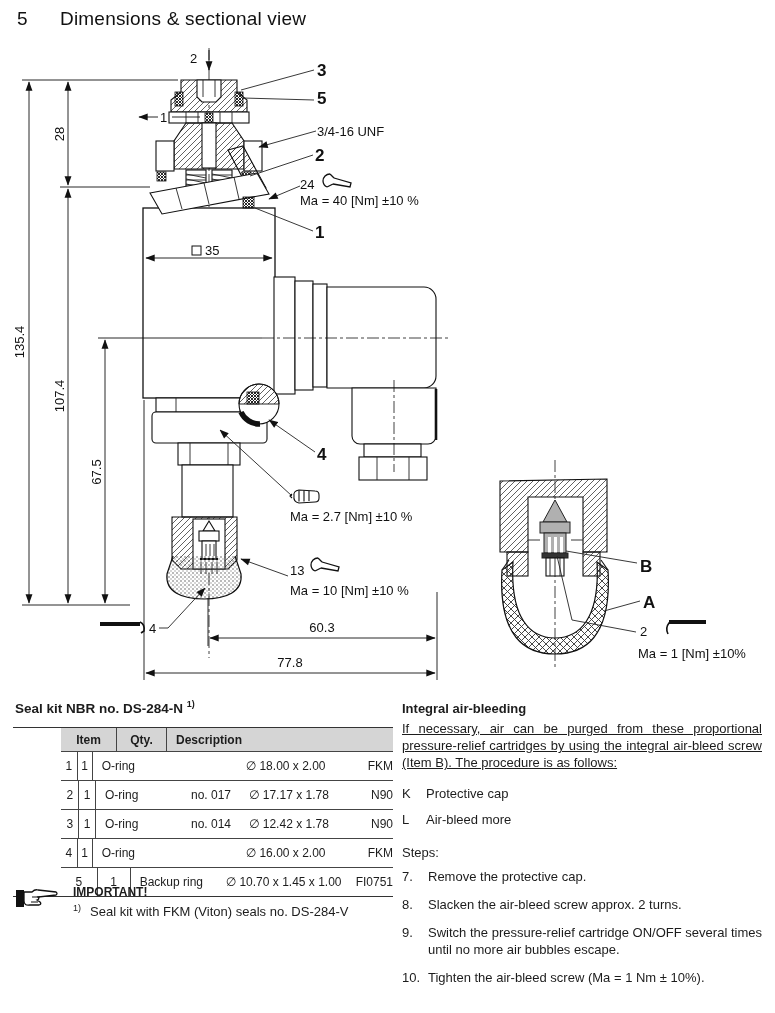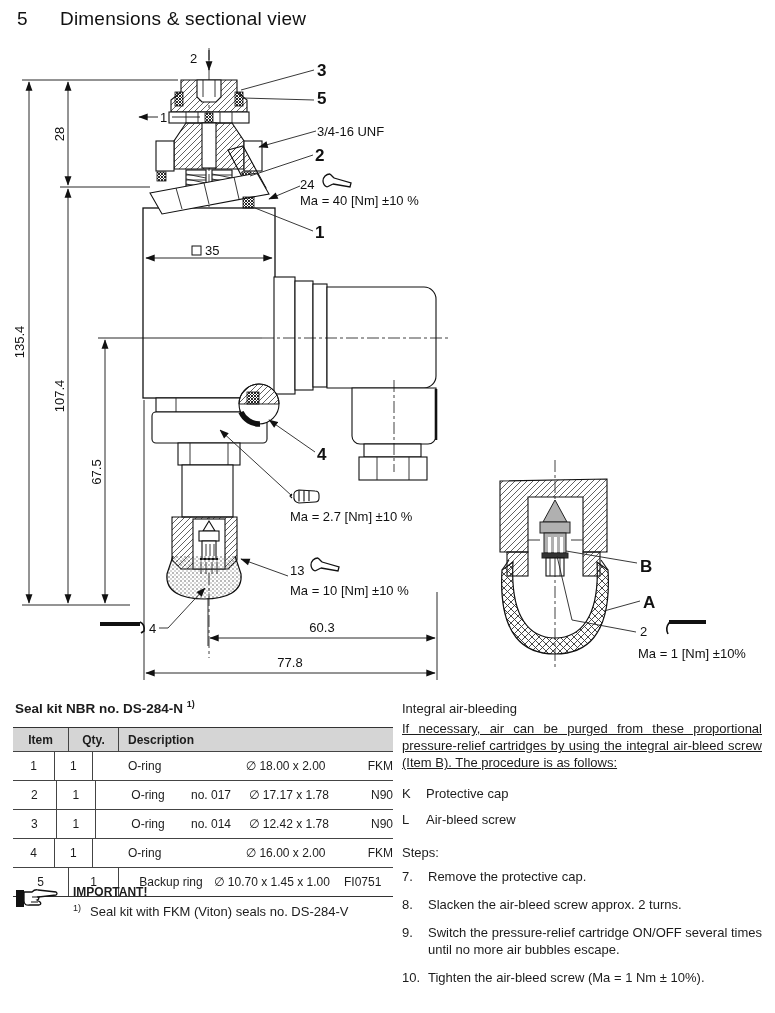--- a/index.html
+++ b/index.html
@@ -15,35 +15,35 @@
   svg .dim{stroke:#111;stroke-width:0.9;fill:none;}
   svg .cl{stroke:#111;stroke-width:0.8;fill:none;stroke-dasharray:12 3 3 3;}
   svg .wh{fill:#fff;stroke:#111;stroke-width:1.1;}
   svg .hat{fill:url(#p-h);stroke:#111;stroke-width:1.1;}
   svg .crs{fill:url(#p-x);stroke:#111;stroke-width:0.8;}
   
   .sealkit-title{position:absolute;left:15px;top:699px;font-size:13.5px;font-weight:700;}
   .sealkit-title sup{font-size:9px;}
   .seal-table{position:absolute;left:13px;top:727px;width:380px;font-size:12px;
               border-top:1.4px solid #333;border-bottom:1.4px solid #333;}
-  .tr{display:flex;align-items:center;border-top:1px solid #444;height:28px;}
+  .tr{display:flex;align-items:center;border-top:1px solid #444;height:28px;margin-left:48px;}
   .tr.head{border-top:none;height:23px;background:#d5d5d5;font-weight:700;}
   .c-item{width:55px;text-align:center;border-right:1px solid #444;align-self:stretch;display:flex;align-items:center;justify-content:center;}
   .c-qty{width:49px;text-align:center;border-right:1px solid #444;align-self:stretch;display:flex;align-items:center;justify-content:center;}
   .c-desc{flex:1;display:flex;align-items:center;padding-left:9px;}
-  .d-name{width:86px;text-align:center;}
+  .d-name{width:86px;}
   .d-note{width:58px;}
   .d-size{width:122px;}
   .important{position:absolute;left:15px;top:884px;}
   .imp-head{position:absolute;left:58px;top:1px;font-size:12px;font-weight:700;}
   .imp-note{position:absolute;left:58px;top:19px;font-size:13px;width:330px;}
   .imp-note sup{font-size:9px;margin-right:9px;}
   
   .aircol{position:absolute;left:402px;top:700px;width:360px;font-size:13px;line-height:17px;}
-  .air-head{font-weight:400;margin:0 0 3px 0;}
+  .air-head{font-weight:700;margin:0 0 3px 0;}
   .air-intro{text-align:justify;margin:0 0 14px 0;text-decoration:underline;}
   .legend-row{display:flex;margin-bottom:9px;}
   .legend-key{width:24px;}
   .steps-label{margin:16px 0 7px 0;}
   .step{display:flex;margin-bottom:11px;}
   .step-num{width:26px;flex:none;}
   .step-text{flex:1;text-align:justify;}
 </style>
 </head>
 <body>
@@ -371,21 +371,21 @@
 
   <div class="aircol">
     <p class="air-head">Integral air-bleeding</p>
     <p class="air-intro">If necessary, air can be purged from these proportional pressure-relief cartridges by using the integral air-bleed screw (Item B). The procedure is as follows:</p>
     <div class="legend-row">
       <span class="legend-key">K</span>
       <span>Protective cap</span>
     </div>
     <div class="legend-row">
       <span class="legend-key">L</span>
-      <span>Air-bleed screw</span>
+      <span>Air-bleed more</span>
     </div>
     <p class="steps-label">Steps:</p>
     <div class="step">
       <span class="step-num">7.</span>
       <span class="step-text">Remove the protective cap.</span>
     </div>
     <div class="step">
       <span class="step-num">8.</span>
       <span class="step-text">Slacken the air-bleed screw approx. 2 turns.</span>
     </div>

